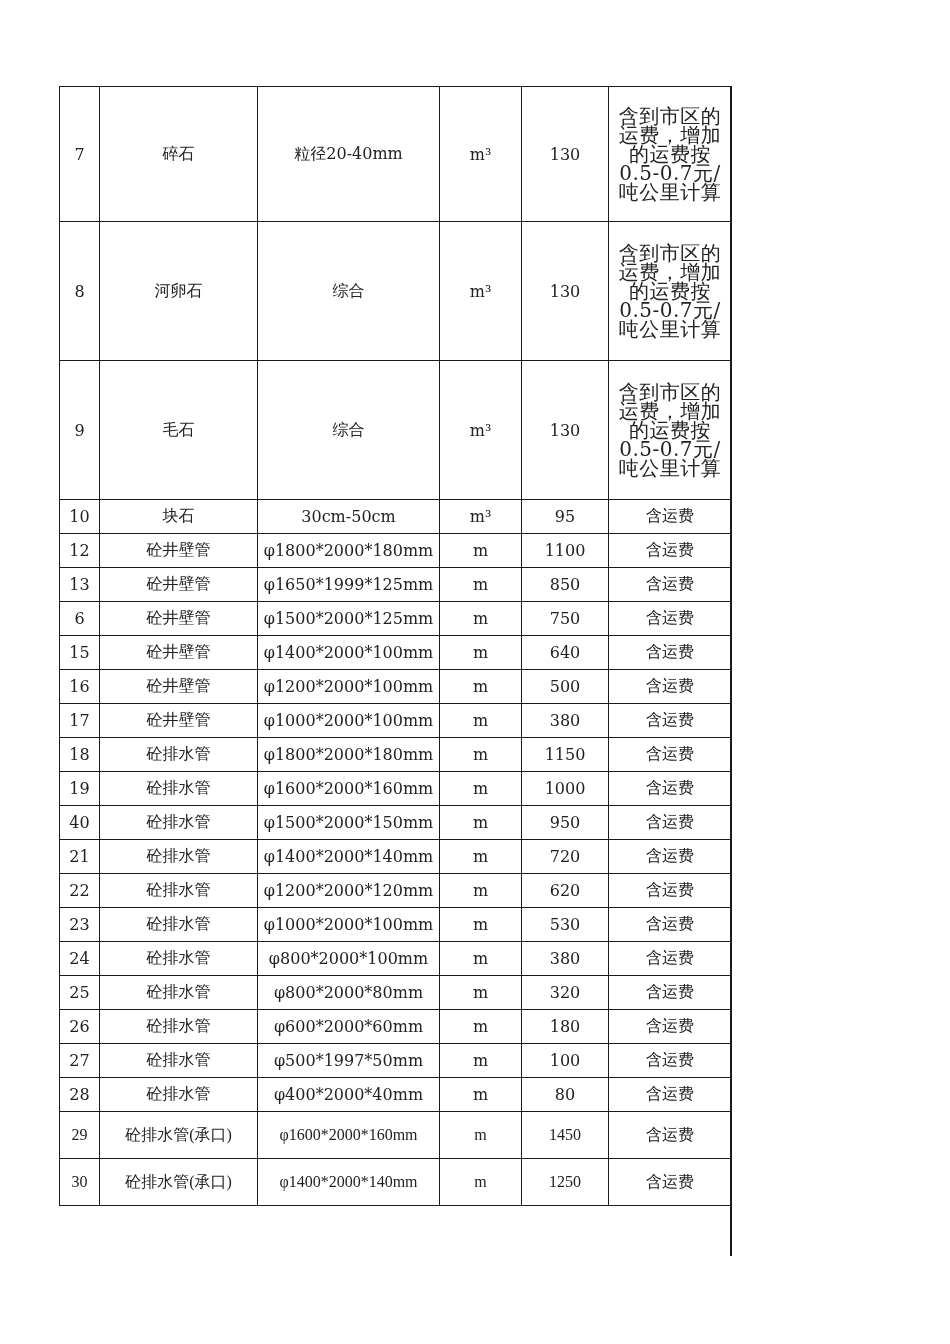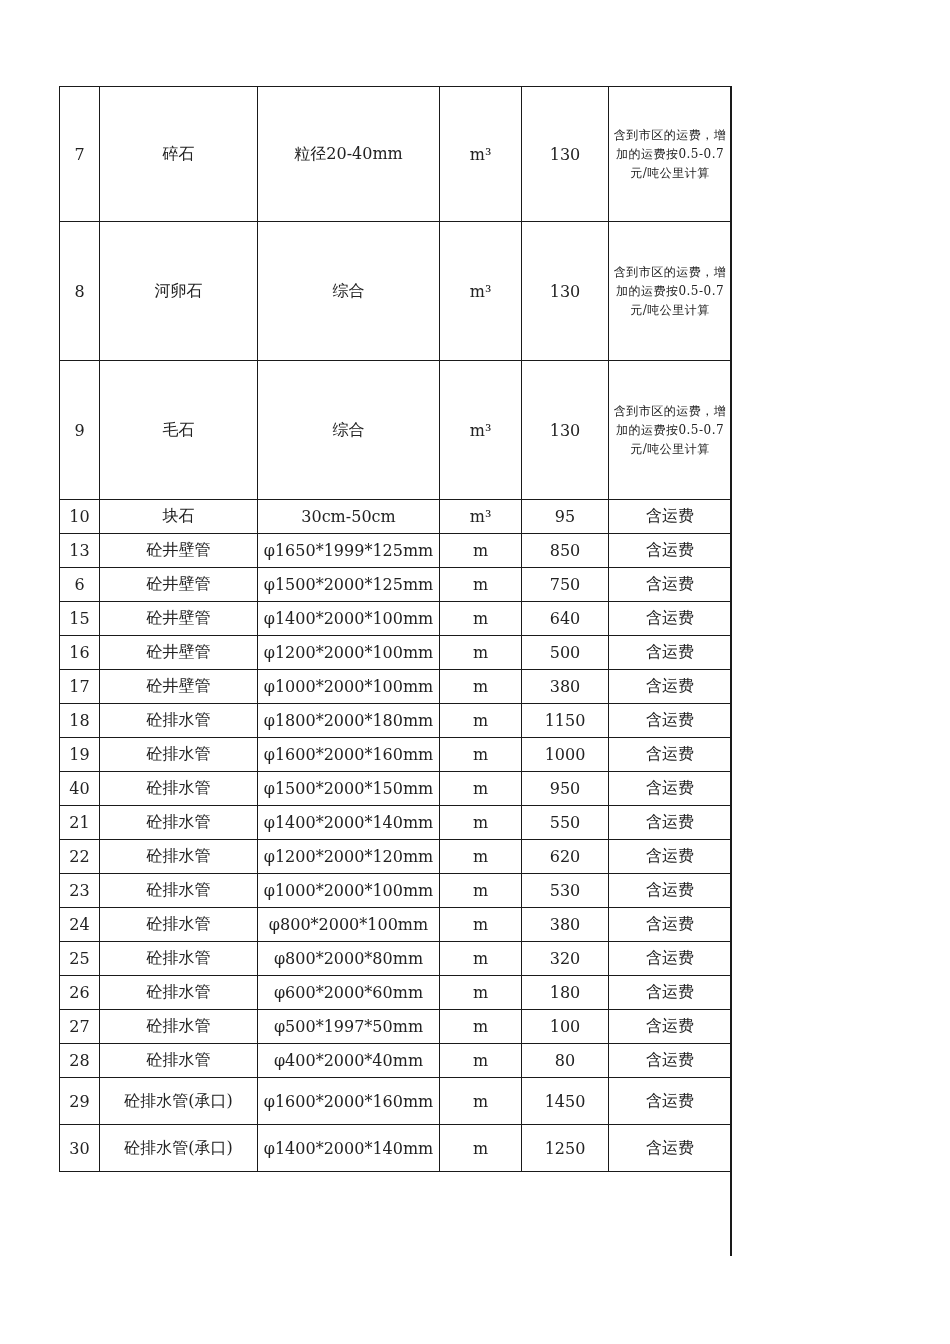--- a/index.html
+++ b/index.html
@@ -1,25 +1,25 @@
 <!DOCTYPE html>
 <html><head>
 <meta charset="utf-8">
 <style>
   html, body { margin:0; padding:0; background:#ffffff; }
   body { width:950px; height:1344px; position:relative; overflow:hidden;
          font-family: "DejaVu Serif", "Liberation Serif", serif; color:#222; }
   table { position:absolute; left:59px; top:86px; border-collapse:collapse; table-layout:fixed; }
   td { border:1.5px solid #1a1a1a; text-align:center; vertical-align:middle; padding:0;
        font-size:16px; overflow:hidden; }
-  td.note { font-size:12px; line-height:19px; padding:0 3px; letter-spacing:0.5px; }
+  td.note { font-size:20px; line-height:19px; padding:0 3px; letter-spacing:0.5px; }
   tr.tall td { height:134px; }
   tr.tall2 td { height:138px; }
   tr.std td { height:33px; }
-  tr.mid td { height:46px; }
+  tr.mid td { height:46px;font-family:Liberation Serif, serif; }
   .sheet-edge { position:absolute; left:730px; top:86px; width:1.5px; height:1170px; background:#1a1a1a; }
 </style>
 </head>
 <body>
 
 <table>
   <colgroup>
     <col style="width:40px">
       <col style="width:158px">
       <col style="width:182px">
@@ -54,20 +54,28 @@
       </tr>
       <tr class="std">
         <td>10</td>
         <td>块石</td>
         <td>30cm-50cm</td>
         <td>m³</td>
         <td>95</td>
         <td>含运费</td>
       </tr>
       <tr class="std">
+        <td>12</td>
+        <td>砼井壁管</td>
+        <td>φ1800*2000*180mm</td>
+        <td>m</td>
+        <td>1100</td>
+        <td>含运费</td>
+      </tr>
+      <tr class="std">
         <td>13</td>
         <td>砼井壁管</td>
         <td>φ1650*1999*125mm</td>
         <td>m</td>
         <td>850</td>
         <td>含运费</td>
       </tr>
       <tr class="std">
         <td>6</td>
         <td>砼井壁管</td>
@@ -122,21 +130,21 @@
         <td>φ1500*2000*150mm</td>
         <td>m</td>
         <td>950</td>
         <td>含运费</td>
       </tr>
       <tr class="std">
         <td>21</td>
         <td>砼排水管</td>
         <td>φ1400*2000*140mm</td>
         <td>m</td>
-        <td>550</td>
+        <td>720</td>
         <td>含运费</td>
       </tr>
       <tr class="std">
         <td>22</td>
         <td>砼排水管</td>
         <td>φ1200*2000*120mm</td>
         <td>m</td>
         <td>620</td>
         <td>含运费</td>
       </tr>

